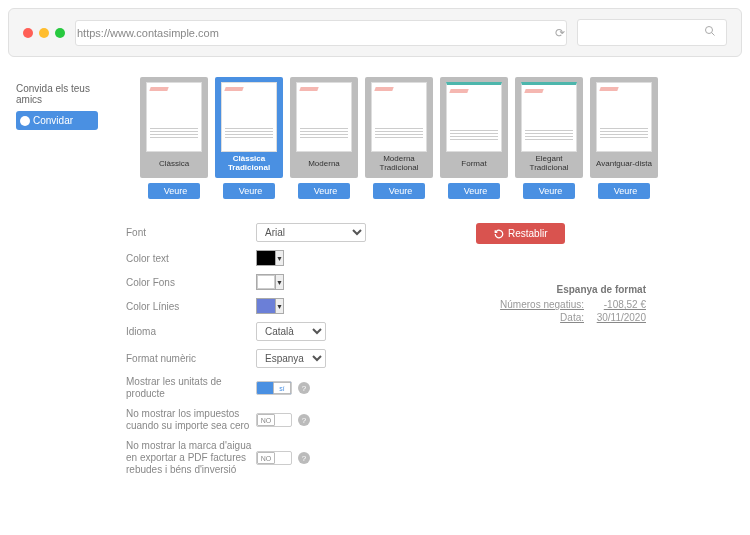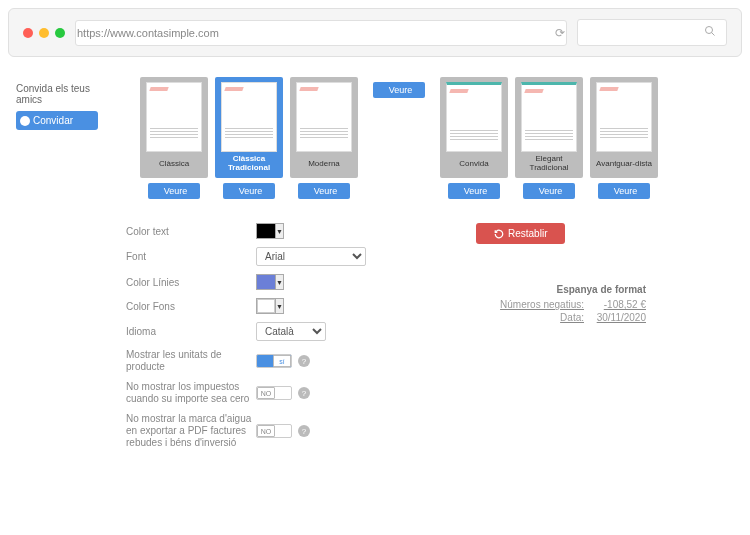--- a/index.html
+++ b/index.html
@@ -126,32 +126,36 @@
           </div>
           <button class="view-btn">
             <svg class="mag" viewBox="0 0 24 24" fill="none" stroke="#fff" stroke-width="3">
               <circle cx="10" cy="10" r="6"></circle>
               <line x1="20" y1="20" x2="14" y2="14"></line>
             </svg>
             <span>Veure</span>
           </button>
         </div>
         <div class="template">
+          <div class="template-card">
+            <div class="thumb"></div>
+            <div class="template-label">Moderna Tradicional</div>
+          </div>
           <button class="view-btn">
             <svg class="mag" viewBox="0 0 24 24" fill="none" stroke="#fff" stroke-width="3">
               <circle cx="10" cy="10" r="6"></circle>
               <line x1="20" y1="20" x2="14" y2="14"></line>
             </svg>
             <span>Veure</span>
           </button>
         </div>
         <div class="template">
           <div class="template-card">
             <div class="thumb teal"></div>
-            <div class="template-label">Convida</div>
+            <div class="template-label">Format</div>
           </div>
           <button class="view-btn">
             <svg class="mag" viewBox="0 0 24 24" fill="none" stroke="#fff" stroke-width="3">
               <circle cx="10" cy="10" r="6"></circle>
               <line x1="20" y1="20" x2="14" y2="14"></line>
             </svg>
             <span>Veure</span>
           </button>
         </div>
         <div class="template">
@@ -177,57 +181,63 @@
               <circle cx="10" cy="10" r="6"></circle>
               <line x1="20" y1="20" x2="14" y2="14"></line>
             </svg>
             <span>Veure</span>
           </button>
         </div>
       </div>
 
     <div class="settings">
       <div class="settings-left">
+        <div class="row">
+          <div class="row-label">Font</div>
+          <div class="row-control">
+              <select class="wide"><option>Arial</option></select>
+            </div>
+        </div>
         <div class="row">
           <div class="row-label">Color text</div>
           <div class="row-control">
             <div class="color-swatch">
                 <div class="color-inner" style="background:#000000"></div>
                 <div class="color-caret">▼</div>
               </div>
           </div>
         </div>
         <div class="row">
-          <div class="row-label">Font</div>
-          <div class="row-control">
-              <select class="wide"><option>Arial</option></select>
-            </div>
+          <div class="row-label">Color Fons</div>
+          <div class="row-control">
+            <div class="color-swatch">
+                <div class="color-inner" style="background:#ffffff;border:1px solid #ccc"></div>
+                <div class="color-caret">▼</div>
+              </div>
+          </div>
         </div>
         <div class="row">
           <div class="row-label">Color Línies</div>
           <div class="row-control">
             <div class="color-swatch">
                 <div class="color-inner" style="background:#6b7fd7"></div>
                 <div class="color-caret">▼</div>
               </div>
           </div>
         </div>
         <div class="row">
-          <div class="row-label">Color Fons</div>
-          <div class="row-control">
-            <div class="color-swatch">
-                <div class="color-inner" style="background:#ffffff;border:1px solid #ccc"></div>
-                <div class="color-caret">▼</div>
-              </div>
-          </div>
-        </div>
-        <div class="row">
           <div class="row-label">Idioma</div>
           <div class="row-control">
               <select class="narrow"><option>Català</option></select>
+            </div>
+        </div>
+        <div class="row">
+          <div class="row-label">Format numèric</div>
+          <div class="row-control">
+              <select class="narrow"><option>Espanya</option></select>
             </div>
         </div>
         <div class="row">
           <div class="row-label" style="line-height:1.2">Mostrar les unitats de producte</div>
           <div class="row-control">
             <div class="toggle on">
                 <div class="knob">sí</div>
               </div>
             <div class="help">?</div>
           </div>

